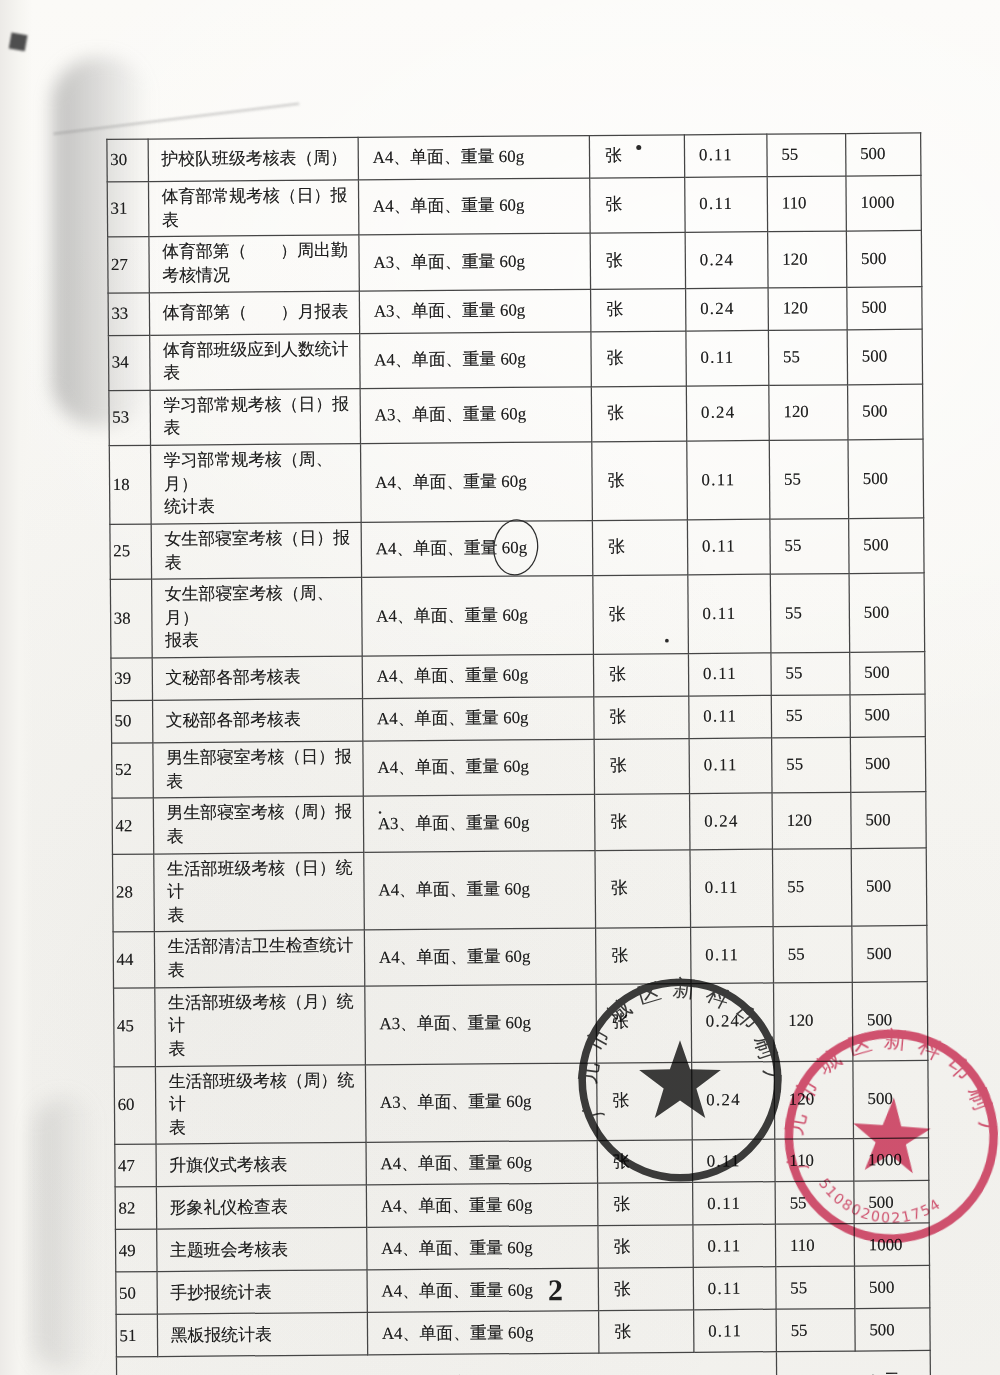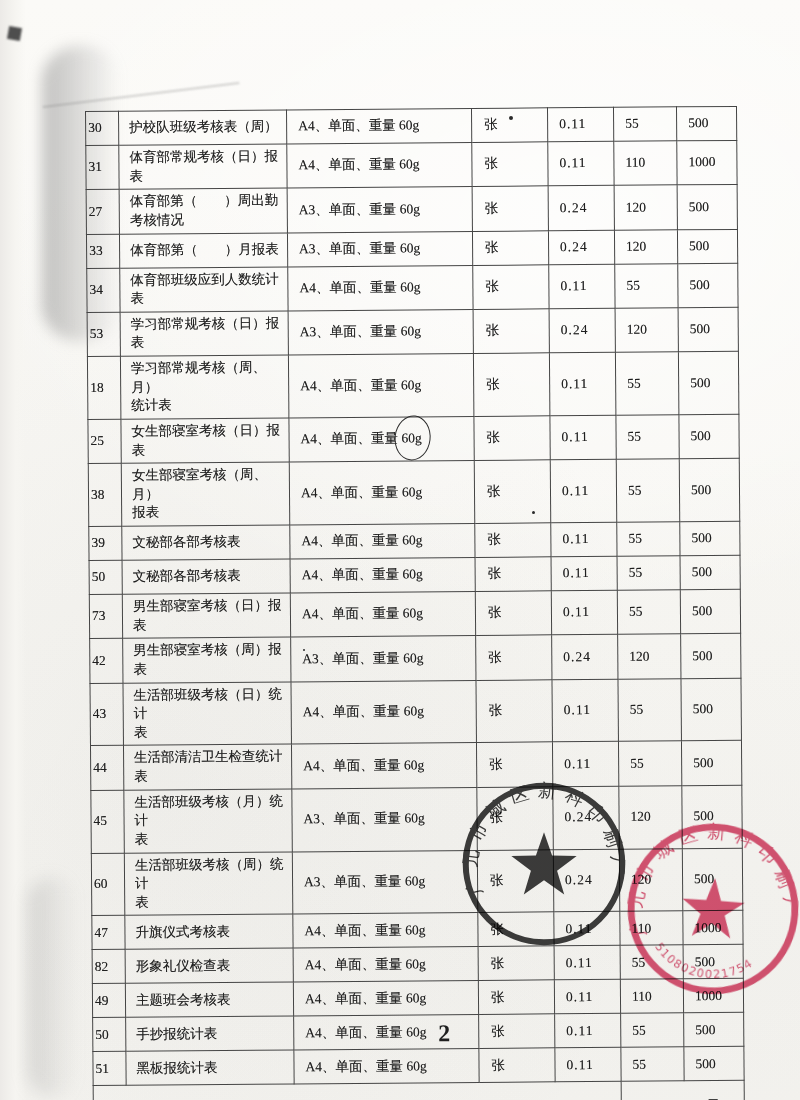--- a/index.html
+++ b/index.html
@@ -185,39 +185,39 @@
         <tr>
     <td class="c-no">50</td>
     <td class="c-name">文秘部各部考核表</td>
     <td class="c-spec">A4、单面、重量 60g</td>
     <td class="c-unit">张</td>
     <td class="c-price">0.11</td>
     <td class="c-q1">55</td>
     <td class="c-q2">500</td>
   </tr>
         <tr>
-    <td class="c-no">73</td>
+    <td class="c-no">52</td>
     <td class="c-name">男生部寝室考核（日）报表</td>
     <td class="c-spec">A4、单面、重量 60g</td>
     <td class="c-unit">张</td>
     <td class="c-price">0.11</td>
     <td class="c-q1">55</td>
     <td class="c-q2">500</td>
   </tr>
         <tr>
     <td class="c-no">42</td>
     <td class="c-name">男生部寝室考核（周）报表</td>
     <td class="c-spec">A3、单面、重量 60g</td>
     <td class="c-unit">张</td>
     <td class="c-price">0.24</td>
     <td class="c-q1">120</td>
     <td class="c-q2">500</td>
   </tr>
         <tr>
-    <td class="c-no">43</td>
+    <td class="c-no">28</td>
     <td class="c-name">生活部班级考核（日）统计
 表</td>
     <td class="c-spec">A4、单面、重量 60g</td>
     <td class="c-unit">张</td>
     <td class="c-price">0.11</td>
     <td class="c-q1">55</td>
     <td class="c-q2">500</td>
   </tr>
         <tr>
     <td class="c-no">44</td>

